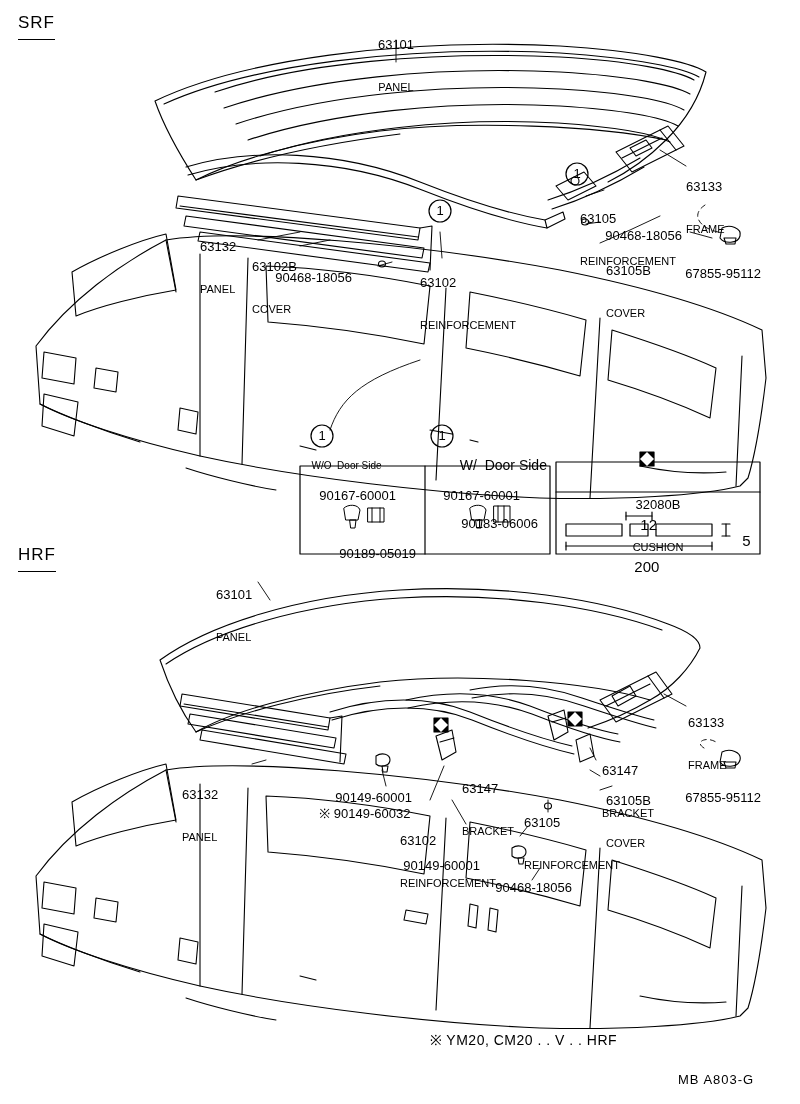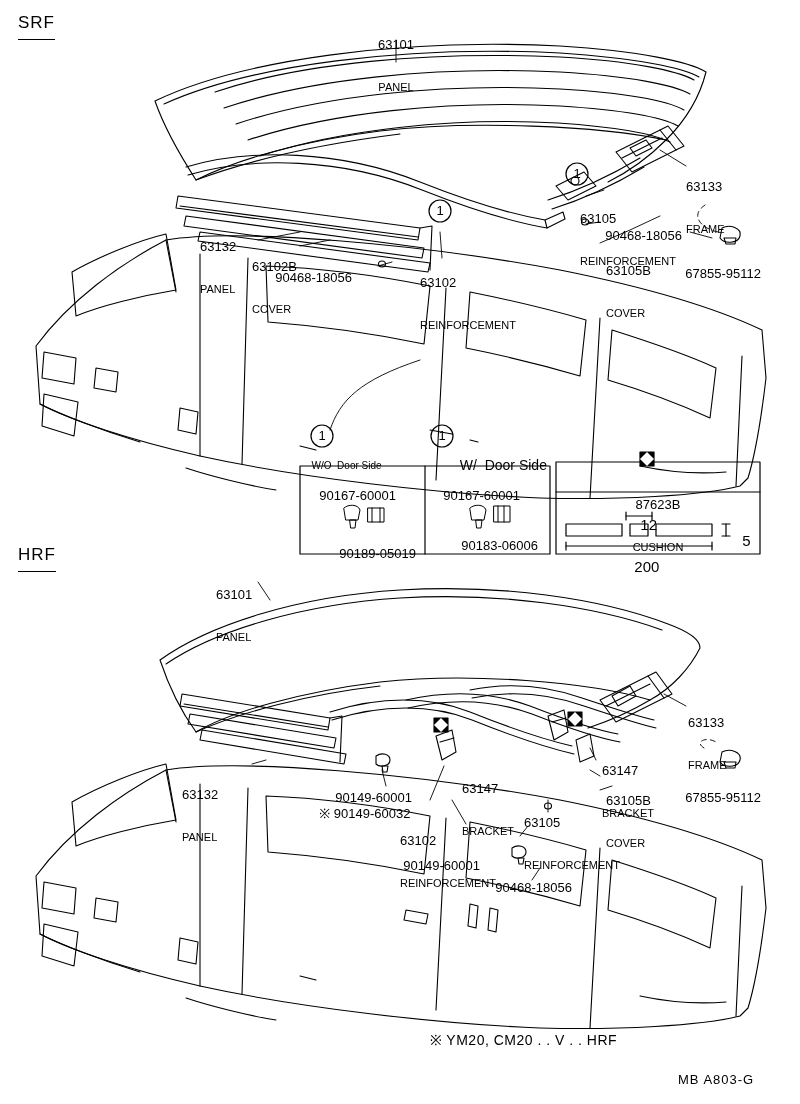--- a/index.html
+++ b/index.html
@@ -336,26 +336,26 @@
 </div>
 <div class="lbl" style="left:312px;top:476px;">
   <span>90167-60001</span>
 </div>
 <div class="lbl" style="left:436px;top:476px;">
   <span>90167-60001</span>
 </div>
 <div class="lbl" style="left:332px;top:534px;">
   <span>90189-05019</span>
 </div>
-<div class="lbl" style="left:454px;top:526px;">
+<div class="lbl" style="left:454px;top:504px;">
   <span>90183-06006</span>
 </div>
 
 <div class="code" style="left:596px;top:470px;width:124px;">
-  <span class="n">87623B</span>
+  <span class="n">32080B</span>
   <span class="t">CUSHION</span>
 </div>
 <div class="lbl xs" style="left:632px;top:508px;">
   <span>12</span>
 </div>
 <div class="lbl xs" style="left:734px;top:524px;">
   <span>5</span>
 </div>
 <div class="lbl xs" style="left:626px;top:550px;">
   <span>200</span>

